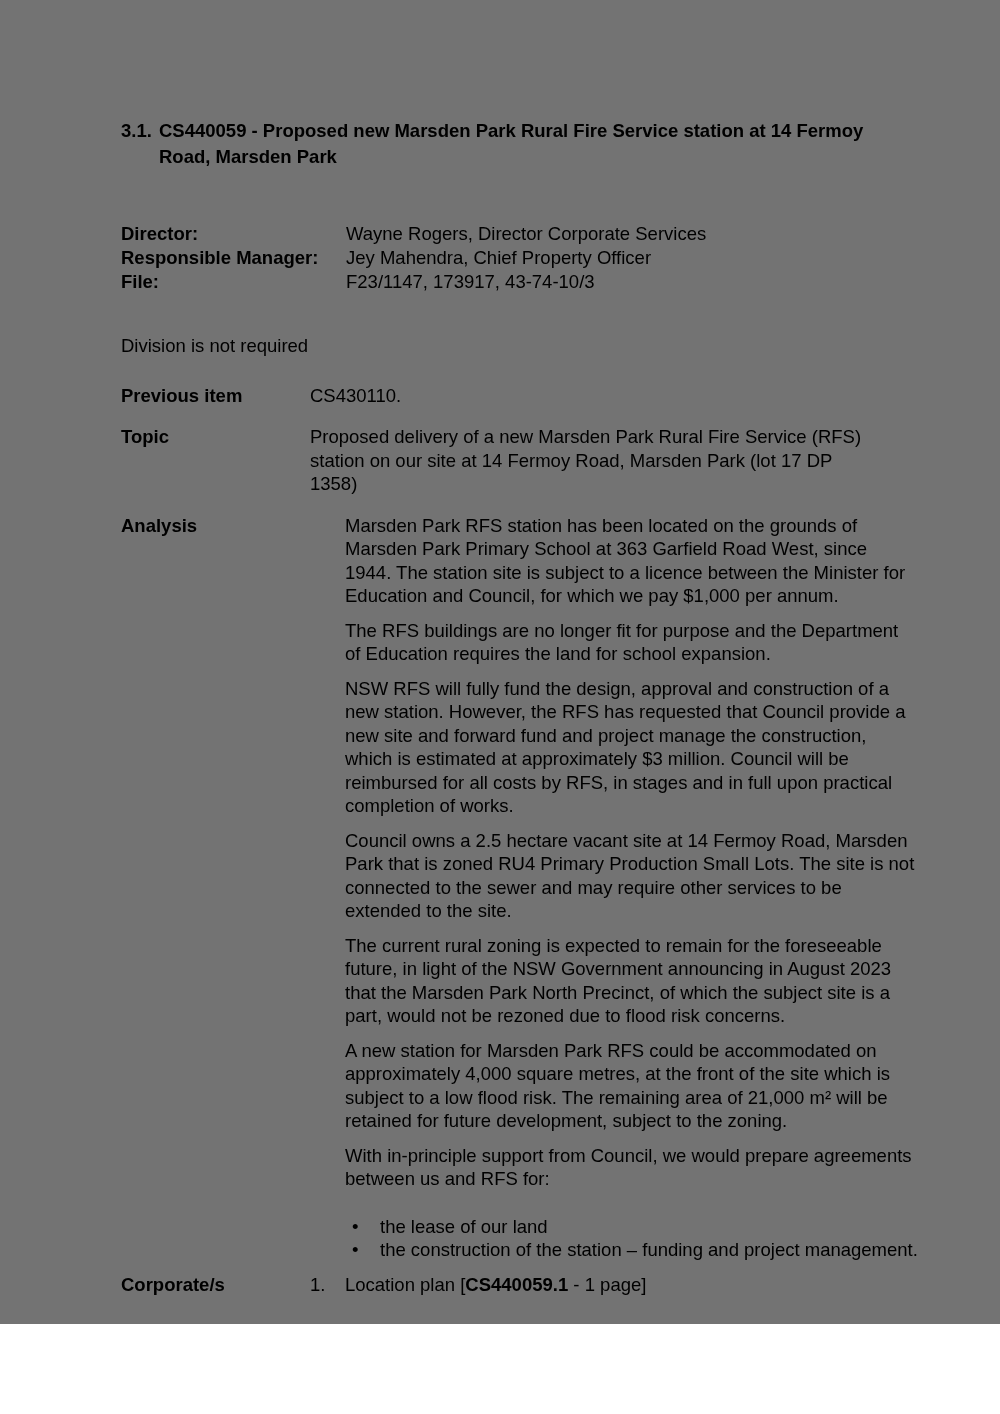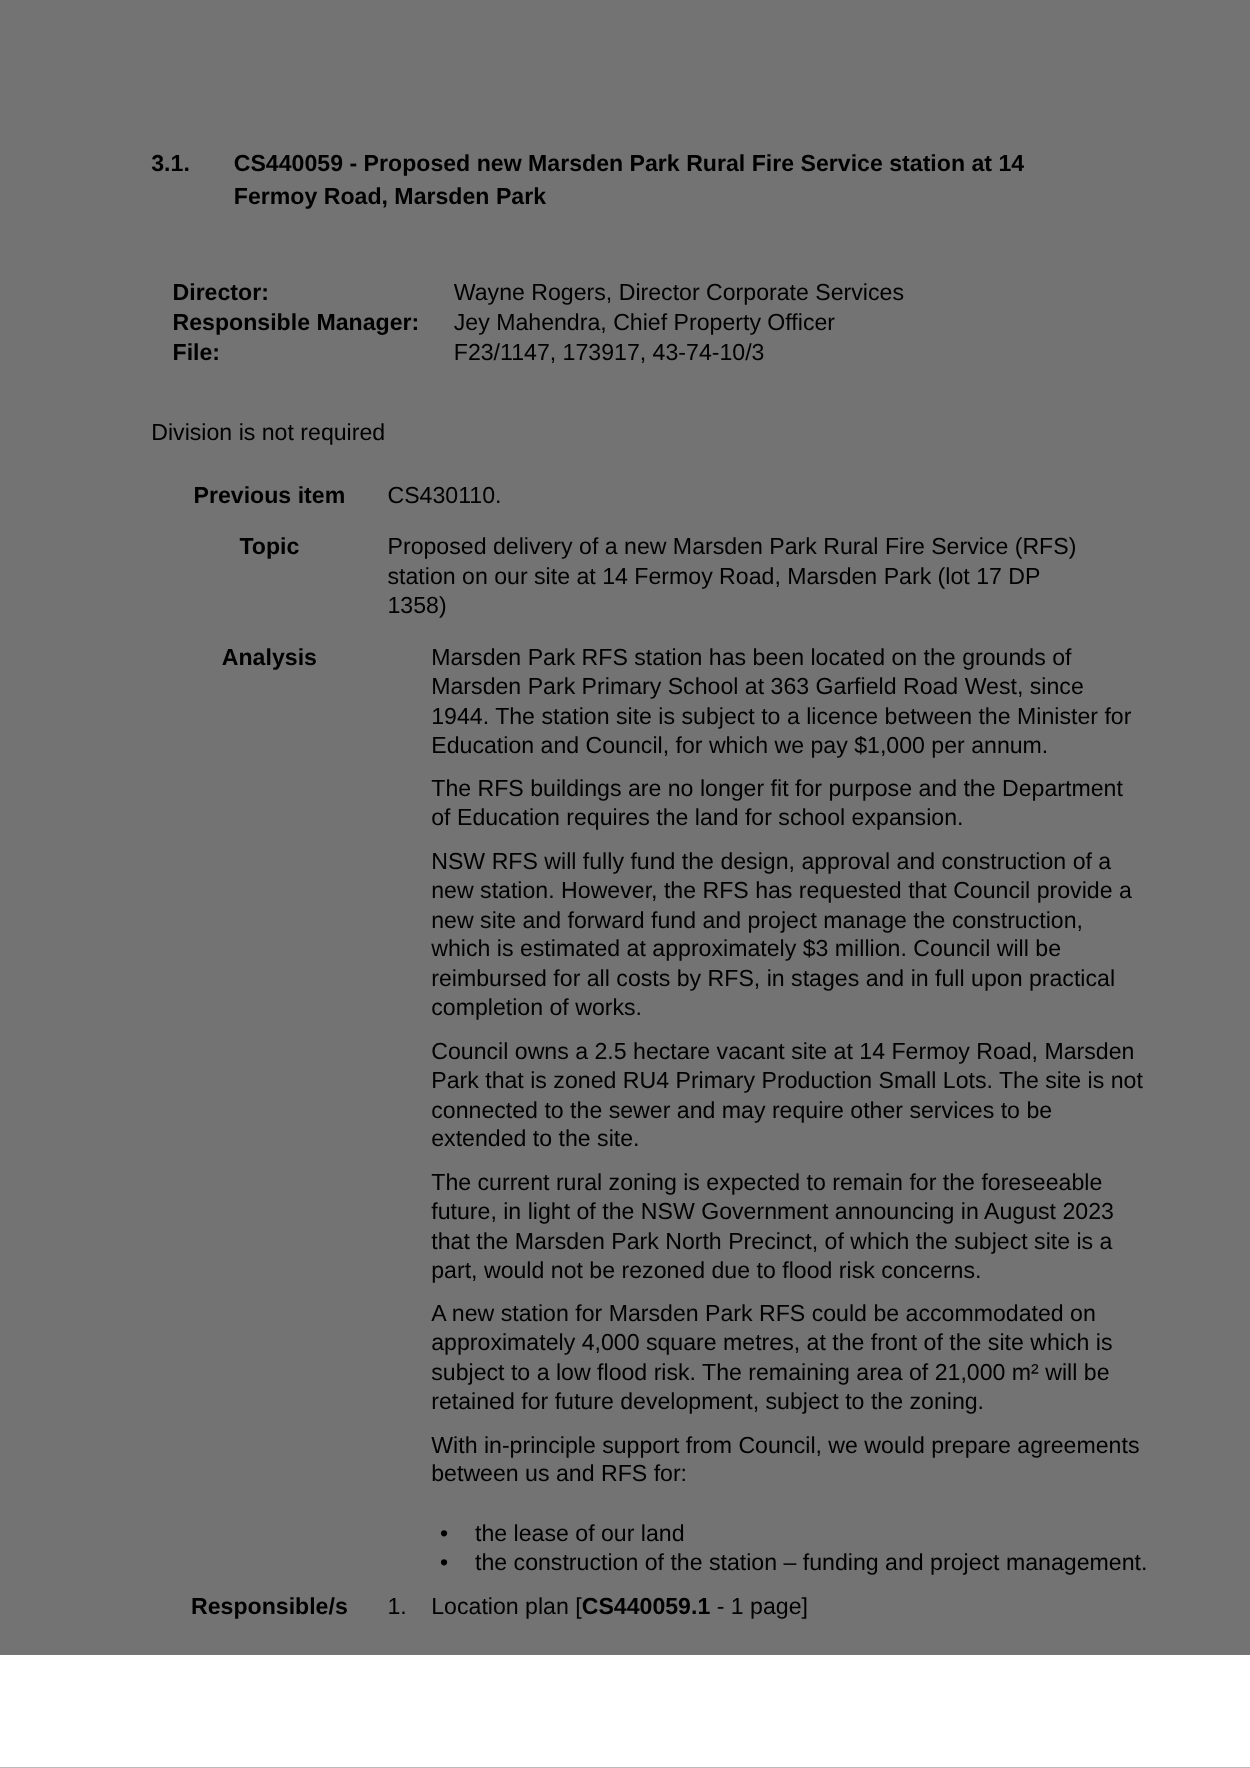--- a/index.html
+++ b/index.html
@@ -12,32 +12,32 @@
     font-family: Liberation Sans, sans-serif;
     font-size: 18.5px;
     line-height: 23.5px;
     overflow: hidden;
   }
   .content { position: absolute; left: 121px; top: 118px; width: 759px; }
 
   
   .heading { display: flex; font-weight: bold; font-size: 18.5px; line-height: 26px; margin: 0 0 52px 0; }
   .heading-number { width: 38px; flex-shrink: 0; }
-  .heading-title { flex: 1; margin-left: 28px; }
+  .heading-title { flex: 1; }
 
   
   .officer-row { display: flex; line-height: 24px; }
-  .officer-label { width: 225px; flex-shrink: 0; font-weight: bold; margin-left: 17px; }
+  .officer-label { width: 225px; flex-shrink: 0; font-weight: bold; }
   .officer-value { white-space: nowrap; }
 
   .division-note { margin: 40px 0 0 0; white-space: nowrap; }
 
   
   .detail-row { display: flex; align-items: flex-start; }
-  .detail-label { width: 189px; flex-shrink: 0; font-weight: bold; text-align: center; }
+  .detail-label { width: 189px; flex-shrink: 0; font-weight: bold; }
   .detail-value { width: 570px; }
   .row-previous { margin-top: 26px; }
   .row-topic { margin-top: 18px; }
   .row-analysis { margin-top: 18px; gap: 35px; }
   .row-attachments { margin-top: 11px; }
 
   .analysis-paragraph { margin: 0 0 11px 0; }
 
   
   .bullet-list { list-style: none; margin: 24px 0 0 0; padding: 0; }
@@ -109,21 +109,21 @@
             <span class="bullet-text">the lease of our land</span>
           </li>
           <li class="bullet-item">
             <span class="bullet-text">the construction of the station – funding and project management.</span>
           </li>
         </ul>
       </div>
     </div>
 
     <div class="detail-row row-attachments">
-      <span class="detail-label">Responsible/s</span>
+      <span class="detail-label">Corporate/s</span>
       <div class="detail-value attach-line">
         <span class="attach-num">1.</span>
         <span class="attach-text"><span>Location plan [</span><b>CS440059.1</b><span> - 1 page]</span></span>
       </div>
     </div>
 
   </div>
 
   <div class="footer">
     <div class="footer-rule"></div>

